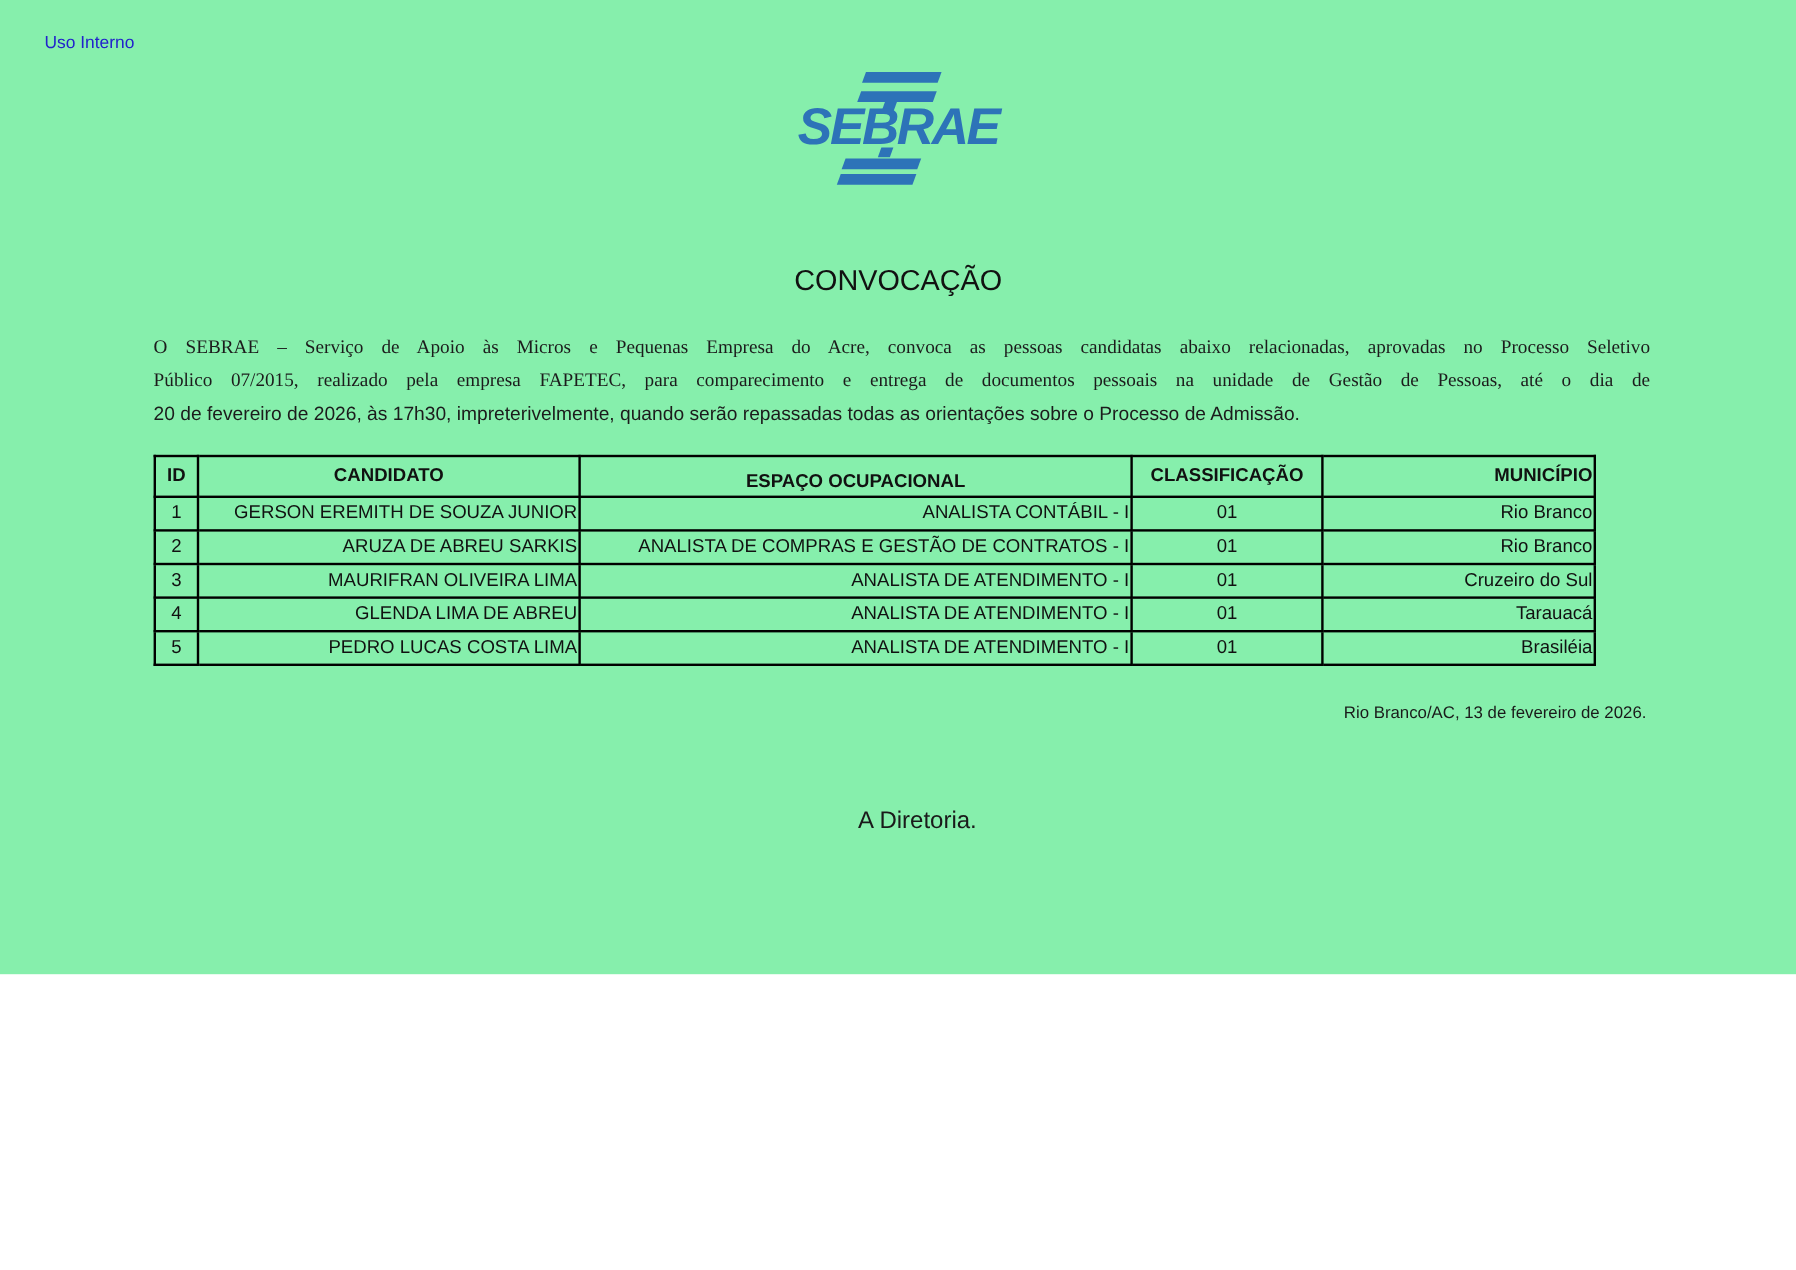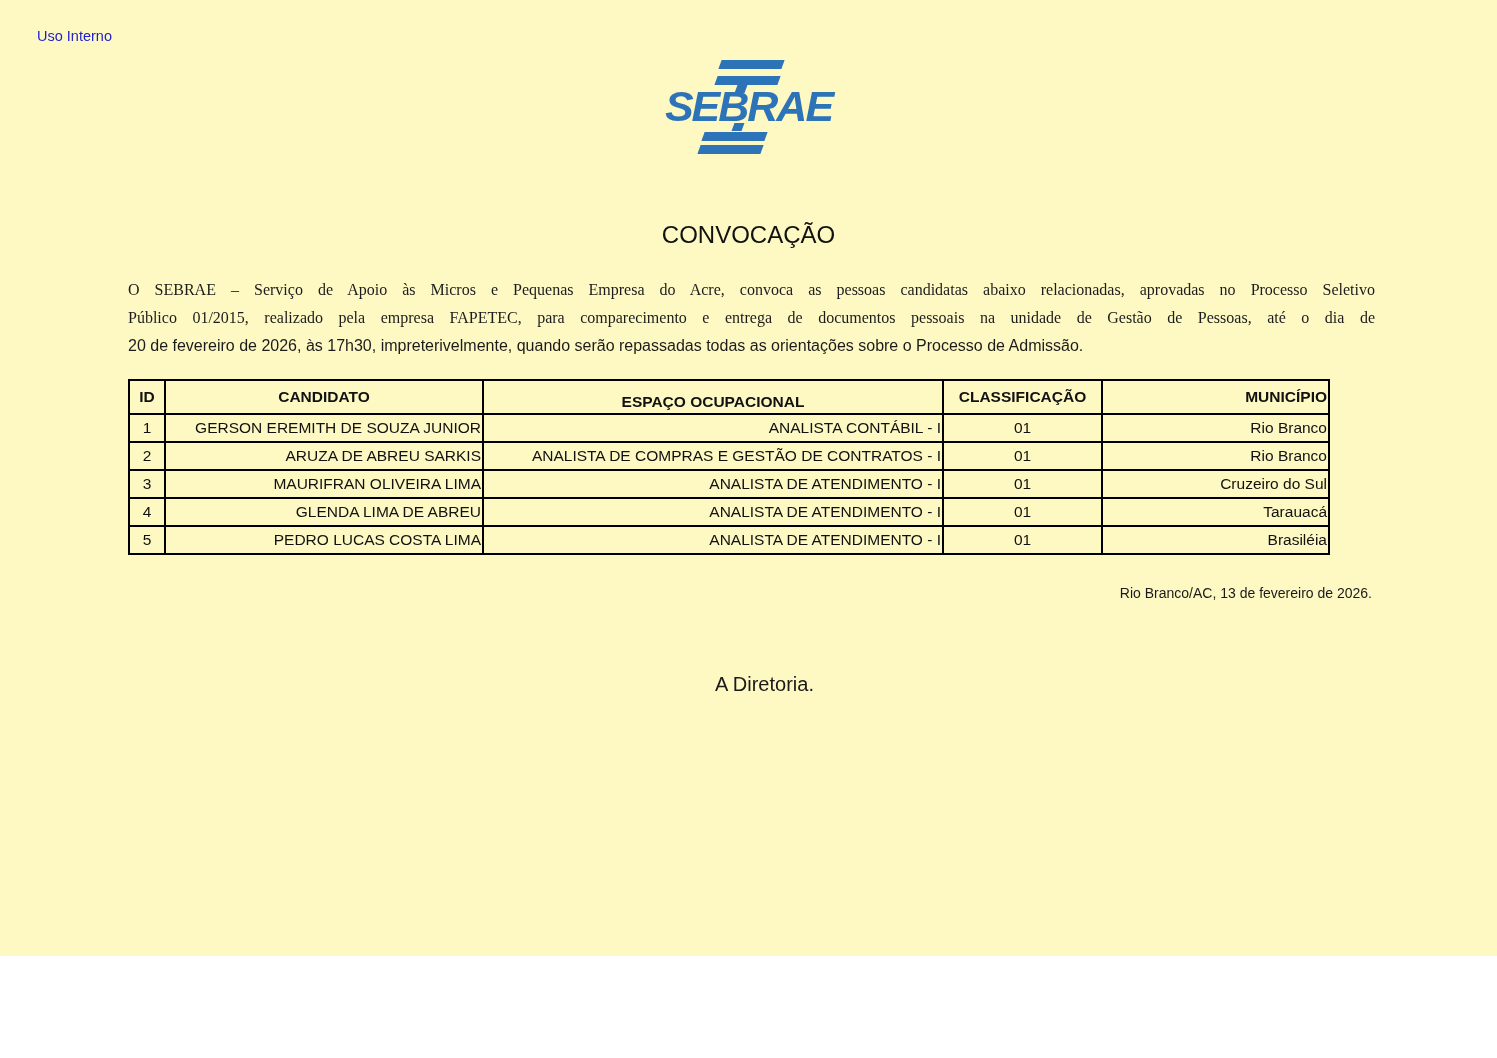--- a/index.html
+++ b/index.html
@@ -1,17 +1,17 @@
 <!DOCTYPE html>
 <html><head>
 <meta charset="utf-8">
 <style>
   html,body{margin:0;padding:0;background:#ffffff;}
   body{font-family:"Liberation Sans","DejaVu Sans",sans-serif;color:#1a1a1a;}
-  .page{position:relative;width:1497px;height:956px;background:#fef9c3;overflow:hidden;}
+  .page{position:relative;width:1497px;height:812px;background:#86efac;overflow:hidden;}
 
   .internal-label{position:absolute;left:37px;top:28px;font-size:14.5px;color:#2222cc;}
 
   
   .logo{position:absolute;left:646px;top:55px;width:205px;height:108px;}
   .logo .bar{position:absolute;background:#2d73b8;height:9px;transform:skewX(-20deg);}
   .logo .bar.t1{left:74px;top:5px;width:63px;}
   .logo .bar.t2{left:70px;top:21px;width:63px;}
   .logo .bar.tstub{left:90px;top:30px;width:10px;height:8px;}
   .logo .bar.bstub{left:87px;top:68px;width:10px;height:8px;}
@@ -60,21 +60,21 @@
     <div class="logo-text">SEBRAE</div>
     <div class="bar bstub"></div>
     <div class="bar b1"></div>
     <div class="bar b2"></div>
   </div>
 
   <div class="doc-title">CONVOCAÇÃO</div>
 
   <div class="body-par">
     <div class="line just">O SEBRAE – Serviço de Apoio às Micros e Pequenas Empresa do Acre, convoca as pessoas candidatas abaixo relacionadas, aprovadas no Processo Seletivo</div>
-    <div class="line just">Público 01/2015, realizado pela empresa FAPETEC, para comparecimento e entrega de documentos pessoais na unidade de Gestão de Pessoas, até o dia de</div>
+    <div class="line just">Público 07/2015, realizado pela empresa FAPETEC, para comparecimento e entrega de documentos pessoais na unidade de Gestão de Pessoas, até o dia de</div>
     <div class="line">20 de fevereiro de 2026, às 17h30, impreterivelmente, quando serão repassadas todas as orientações sobre o Processo de Admissão.</div>
   </div>
 
   <table class="conv-table">
     <colgroup>
       <col class="col-id">
         <col class="col-candidate">
         <col class="col-role">
         <col class="col-class">
         <col class="col-mun">

